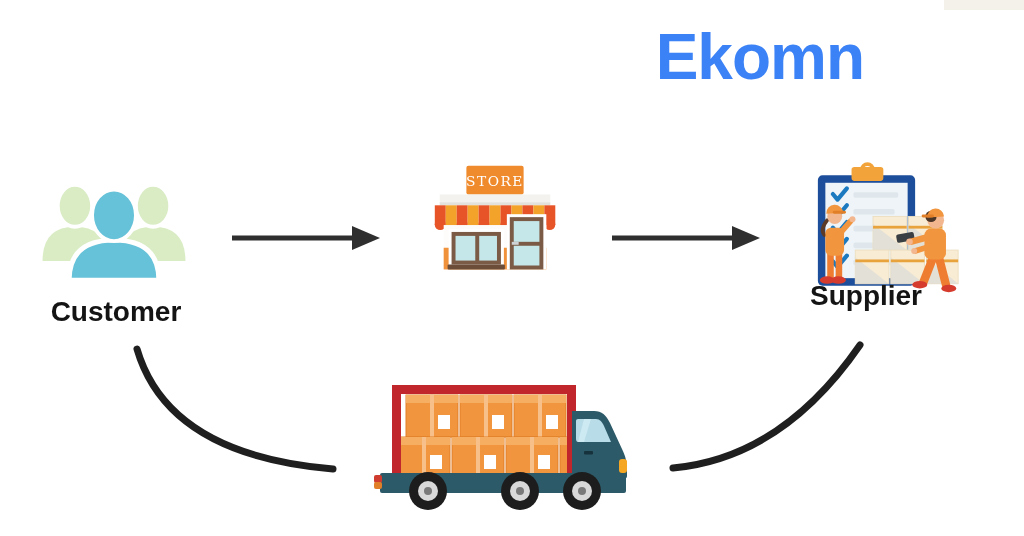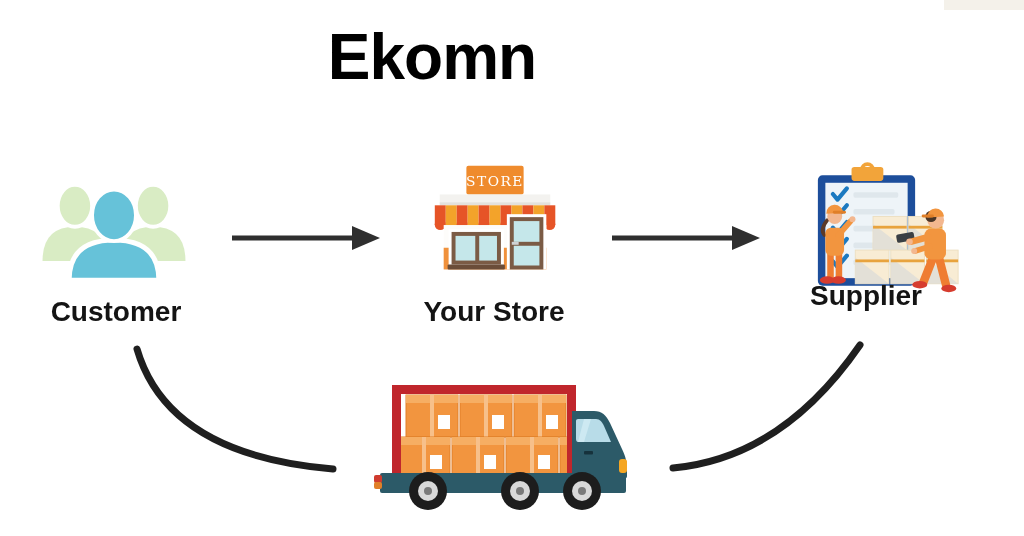--- a/index.html
+++ b/index.html
@@ -2,22 +2,22 @@
 <html><head>
 <meta charset="utf-8">
 <style>
   html,body{margin:0;padding:0;background:#fff;}
   #canvas{
     position:relative;width:1024px;height:536px;background:#ffffff;
     overflow:hidden;font-family:"Liberation Sans",sans-serif;
   }
   .abs{position:absolute;}
   #title{
-    left:0;top:20px;width:864px;text-align:center;
-    font-size:64px;font-weight:700;letter-spacing:-1px;color:#000000;
+    left:0;top:20px;width:864px;text-align:right;
+    font-size:64px;font-weight:700;letter-spacing:-1px;color:#3b82f6;
   }
   .node-label{
     transform:translateX(-50%);
     font-size:28px;font-weight:700;color:#141414;white-space:nowrap;text-align:right;
   }
   #artifact{left:944px;top:0;width:80px;height:10px;background:#f4f1ea;}
 </style>
 </head>
 <body>
 
@@ -91,21 +91,20 @@
       <rect x="28" y="103" width="58" height="5" rx="1" fill="#6b4d39"></rect>
     </g>
     <g>
       <rect x="88" y="52" width="40" height="56" fill="#ffffff"></rect>
       <rect x="91" y="55" width="34" height="53" fill="#7b5b45"></rect>
       <rect x="95" y="59" width="26" height="21" fill="#c5e7ea"></rect>
       <rect x="95" y="84" width="26" height="20" fill="#c5e7ea"></rect>
       <rect x="93" y="80" width="7" height="3" fill="#cfd2d4"></rect>
     </g>
   </svg>
-  <div class="abs node-label" style="left:494px;top:296px">Your Store</div>
 
   <svg class="abs" style="left:608px;top:222px" width="156" height="32" viewBox="0 0 156 32">
     <line x1="4" y1="16" x2="126" y2="16" stroke="#2f2f2f" stroke-width="5"></line>
     <polygon points="124,4 152,16 124,28" fill="#2f2f2f"></polygon>
   </svg>
 
   <svg class="abs" style="left:773px;top:162px" width="187" height="136" viewBox="0 0 200 145">
     <g>
       <circle cx="101" cy="8" r="6" fill="none" stroke="#f2a43a" stroke-width="4"></circle>
       <rect x="48" y="14" width="104" height="118" rx="5" fill="#1d4e9b"></rect>

